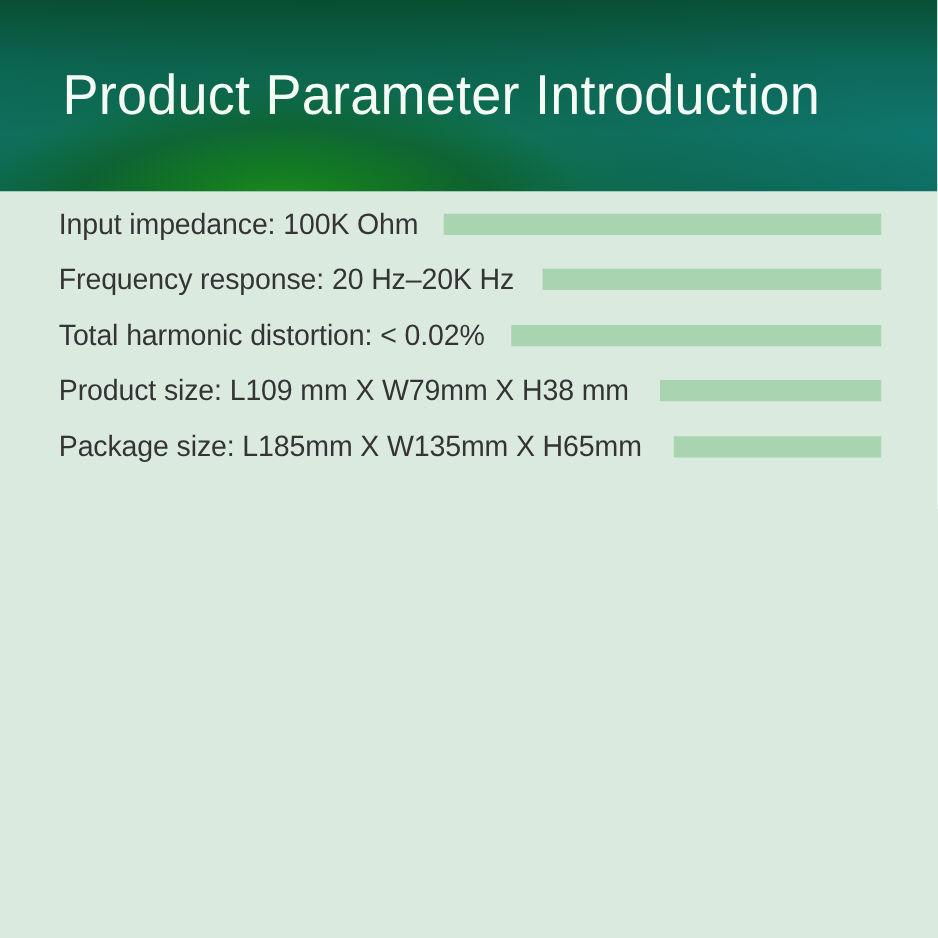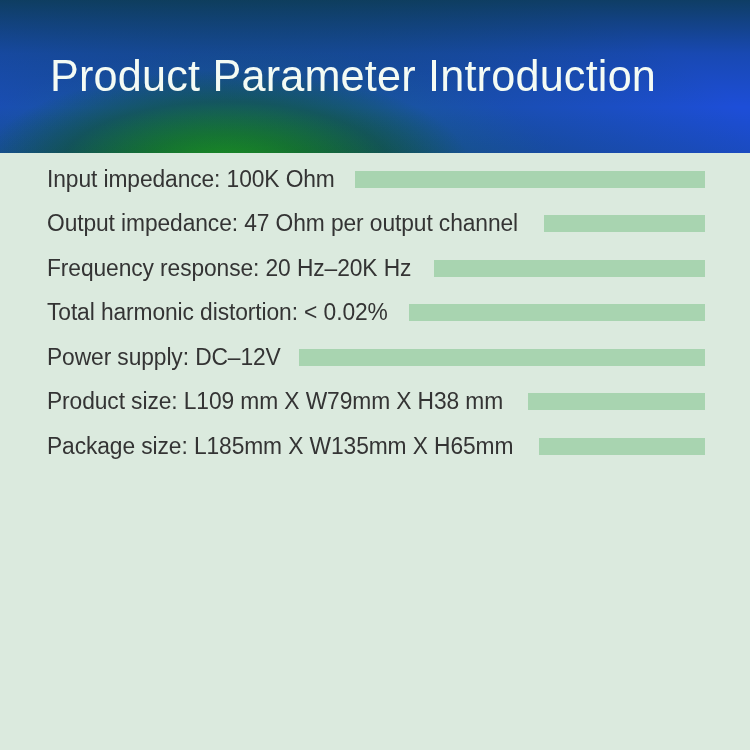--- a/index.html
+++ b/index.html
@@ -19,21 +19,21 @@
     background: #dbeade;
   }
 
   
   #header {
     position: absolute;
     left: 0;
     top: 0;
     width: 750px;
     height: 153px;
-    background-color: #1d4ed8;
+    background-color: #0f766e;
     overflow: hidden;
   }
   #header-glow {
     position: absolute;
     left: 0;
     top: 0;
     width: 750px;
     height: 153px;
     background:
       radial-gradient(ellipse 300px 120px at 225px 168px,
@@ -122,33 +122,25 @@
     <div id="header-vignette"></div>
     <div id="header-title">Product Parameter Introduction</div>
   </div>
 
   <div id="spec-list">
     <div class="spec-row">
       <span class="spec-text">Input impedance: 100K Ohm</span>
       <span class="spec-bar"></span>
     </div>
     <div class="spec-row">
-      <span class="spec-text">Output impedance: 47 Ohm per output channel</span>
-      <span class="spec-bar"></span>
-    </div>
-    <div class="spec-row">
       <span class="spec-text">Frequency response: 20 Hz–20K Hz</span>
       <span class="spec-bar"></span>
     </div>
     <div class="spec-row">
       <span class="spec-text">Total harmonic distortion: &lt; 0.02%</span>
-      <span class="spec-bar"></span>
-    </div>
-    <div class="spec-row">
-      <span class="spec-text">Power supply: DC–12V</span>
       <span class="spec-bar"></span>
     </div>
     <div class="spec-row">
       <span class="spec-text">Product size: L109 mm X W79mm X H38 mm</span>
       <span class="spec-bar"></span>
     </div>
     <div class="spec-row">
       <span class="spec-text">Package size: L185mm X W135mm X H65mm</span>
       <span class="spec-bar"></span>
     </div>

